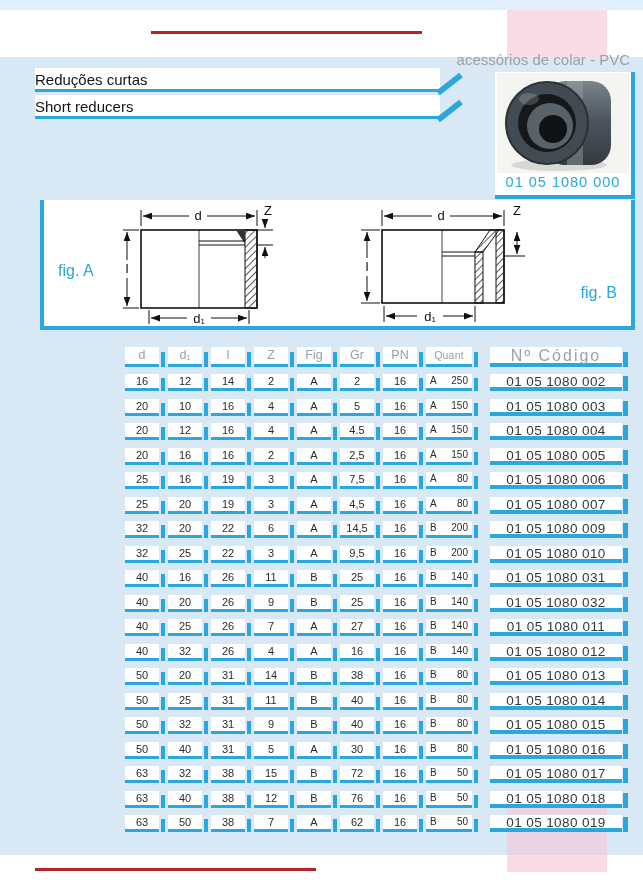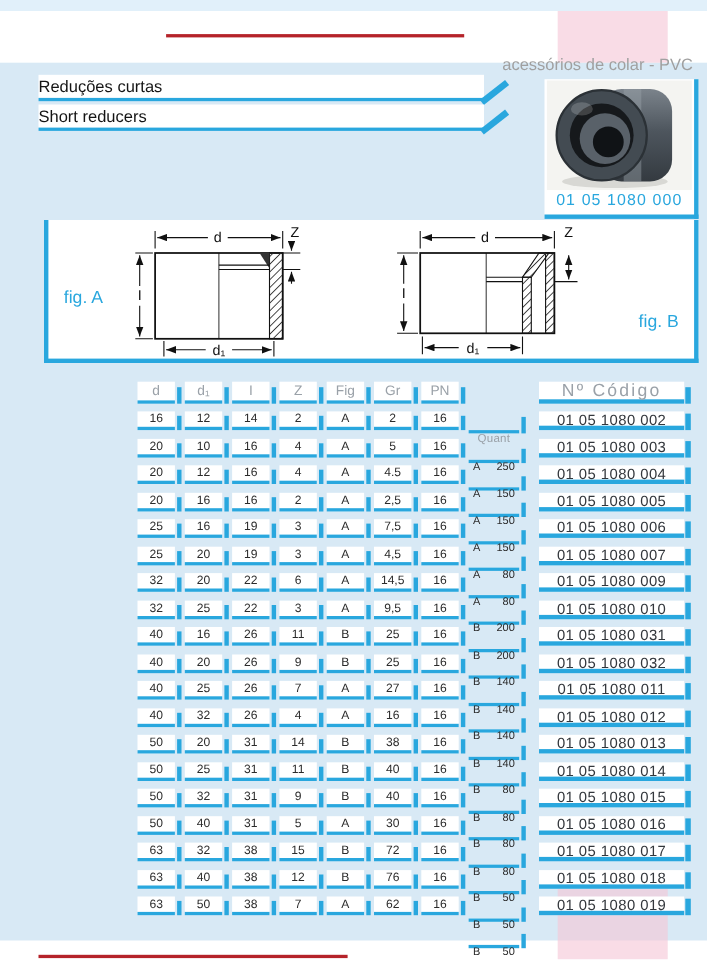--- a/index.html
+++ b/index.html
@@ -45,21 +45,21 @@
 
   
   .table-block{position:absolute;left:125px;top:347px;z-index:3;}
   .trow{display:flex;align-items:stretch;height:17px;margin-bottom:7.5px;}
   .thead{height:20px;margin-bottom:7px;}
   .cell{position:relative;background:#fff;border-bottom:3px solid var(--cyan);width:34px;margin-right:9px;
         text-align:center;font-size:11px;line-height:14px;color:#2b2b2b;}
   .cell::after{content:'';position:absolute;right:-6px;bottom:-3px;width:4px;height:13px;background:var(--cyan);}
   .thead .cell{border-bottom-width:3px;font-size:12.5px;line-height:17px;color:var(--gray);}
   .thead .cell::after{height:15px;}
-  .cell.quant{width:46px;margin-right:18px;display:flex;justify-content:space-between;padding:0 4px;font-size:10px;margin-top:44px;}
+  .cell.quant{width:46px;margin-right:18px;display:flex;justify-content:space-between;padding:0 4px;font-size:10px;}
   .thead .cell.quant{display:block;padding:0;font-size:10.5px;letter-spacing:0.2px;}
   .cell.code{width:132px;margin-right:0;font-size:13.5px;line-height:15px;letter-spacing:0.4px;color:#33373c;border-bottom-width:4px;}
   .cell.code::after{height:15px;width:5px;bottom:-4px;}
   .thead .cell.code{font-size:16px;line-height:17px;letter-spacing:2px;color:var(--gray);}
 
   
   .footer-band{position:absolute;left:0;top:855px;width:643px;height:29px;background:#fff;z-index:1;}
   .footer-rule{position:absolute;left:35px;top:868px;width:281px;height:3px;background:var(--red);z-index:3;}
   .footer-tagline{position:absolute;right:13px;top:860px;font-size:17.5px;color:#a0a0a0;z-index:3;}
 </style>

